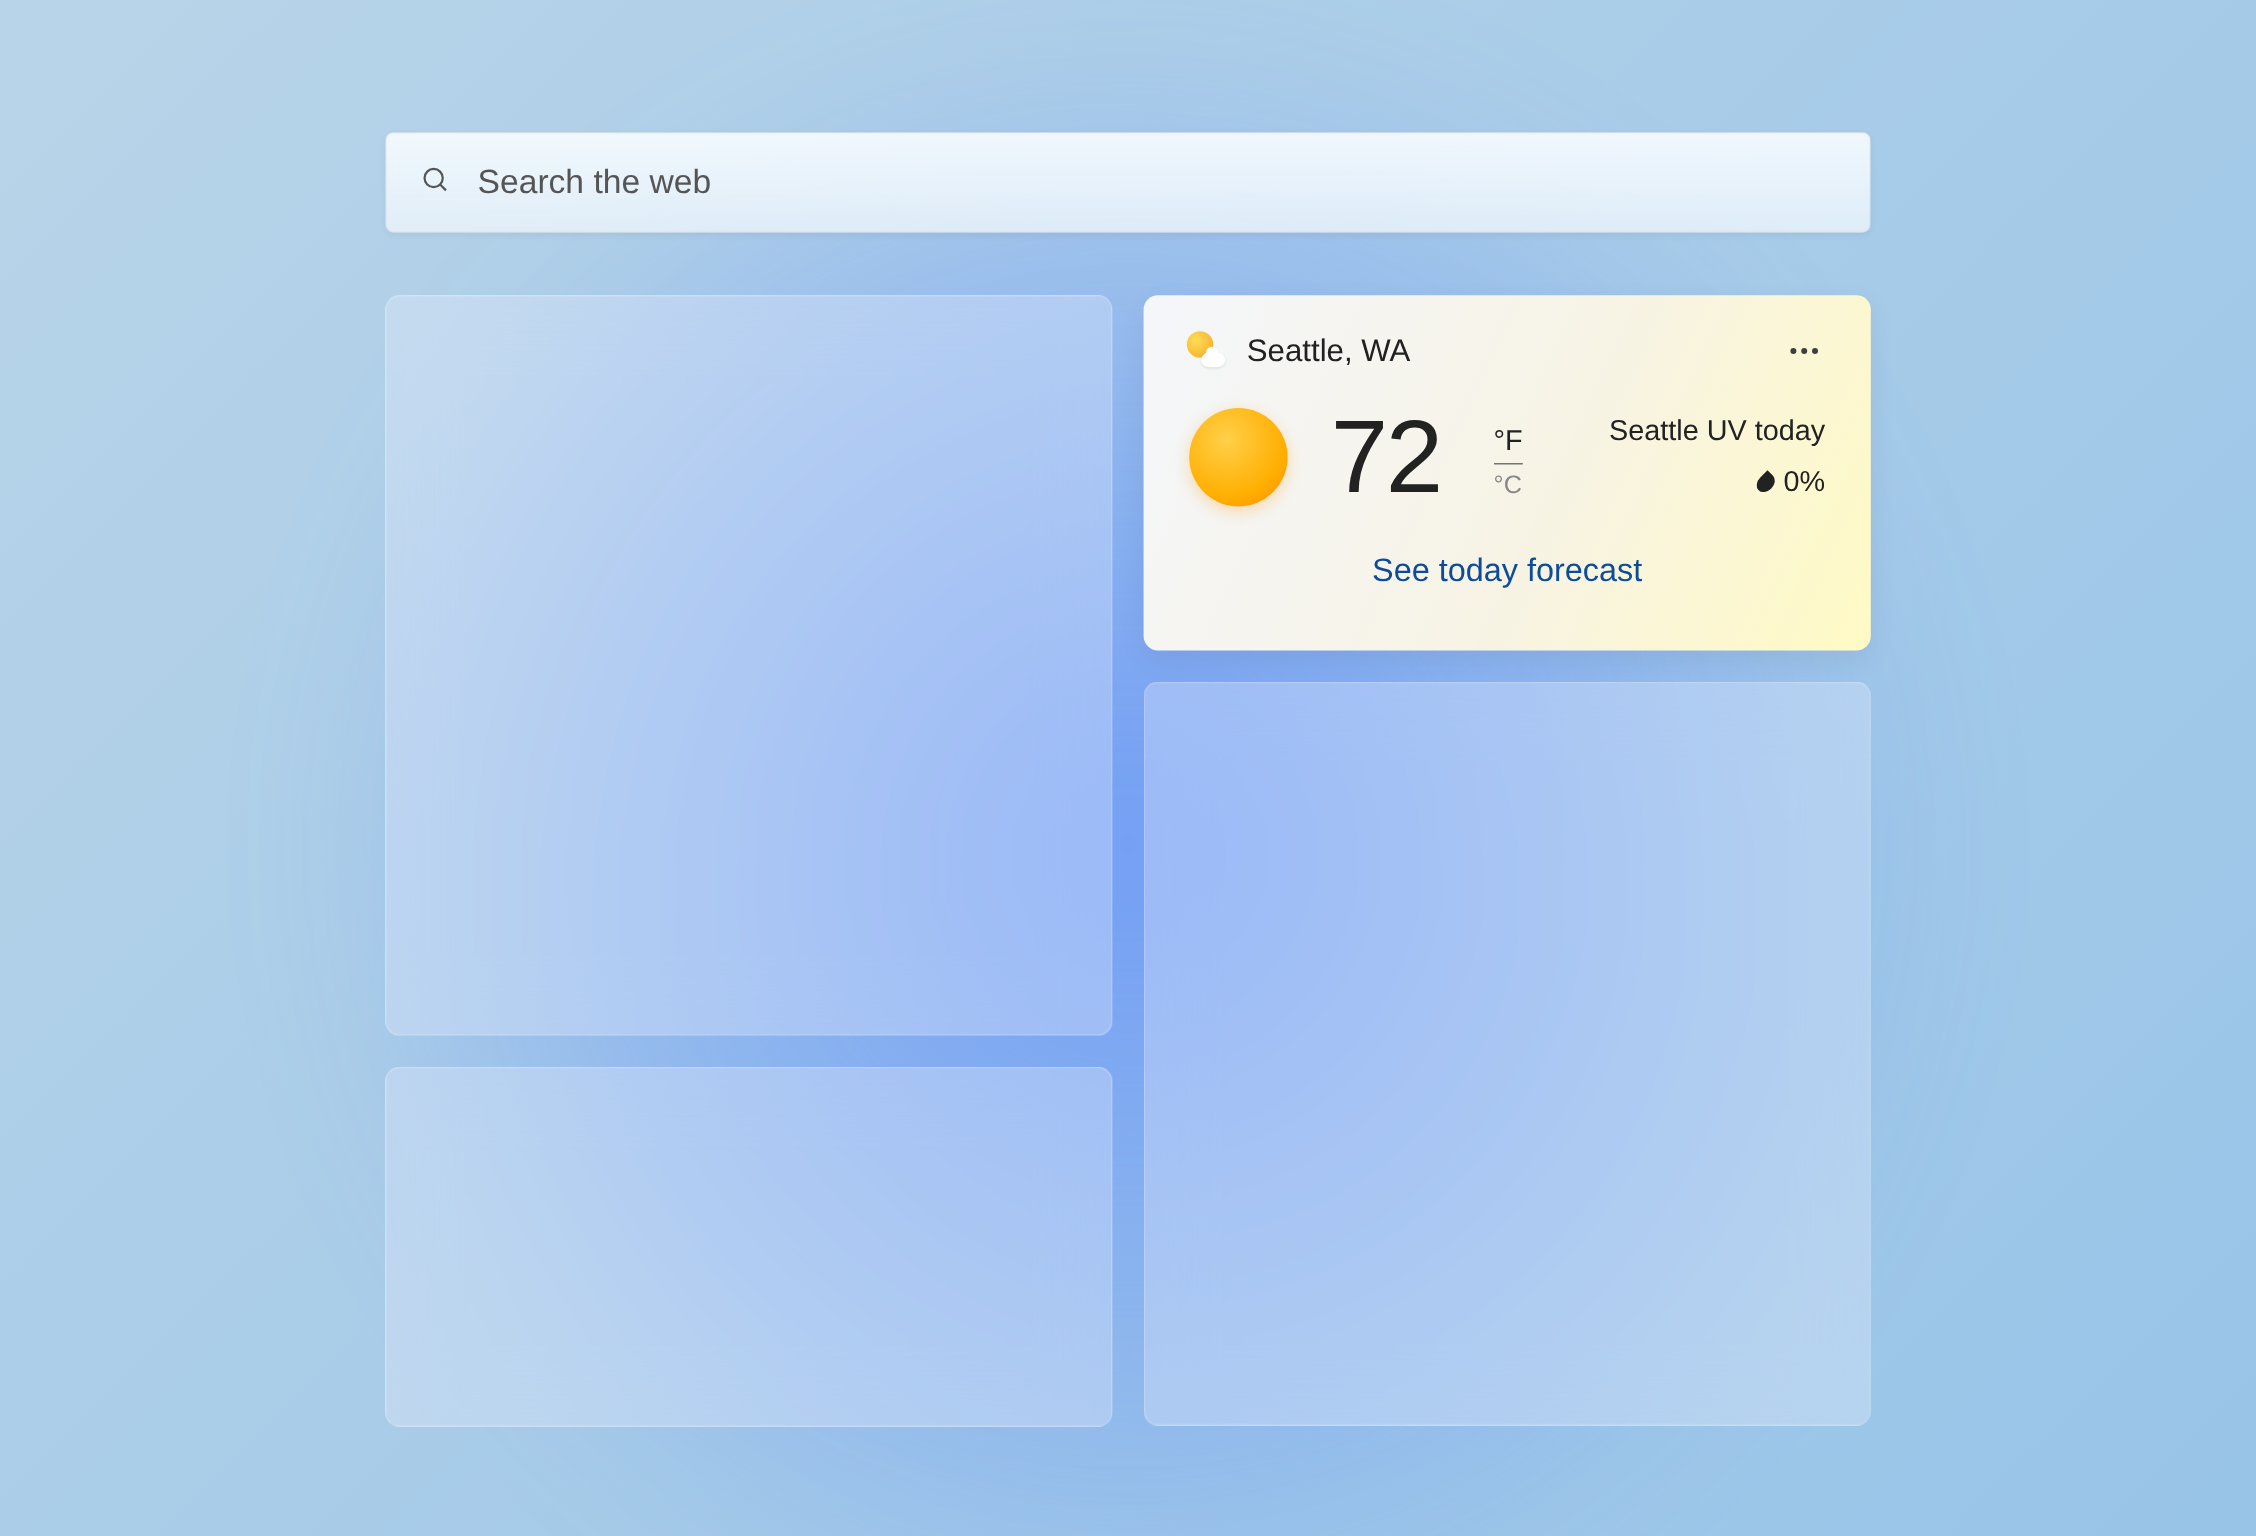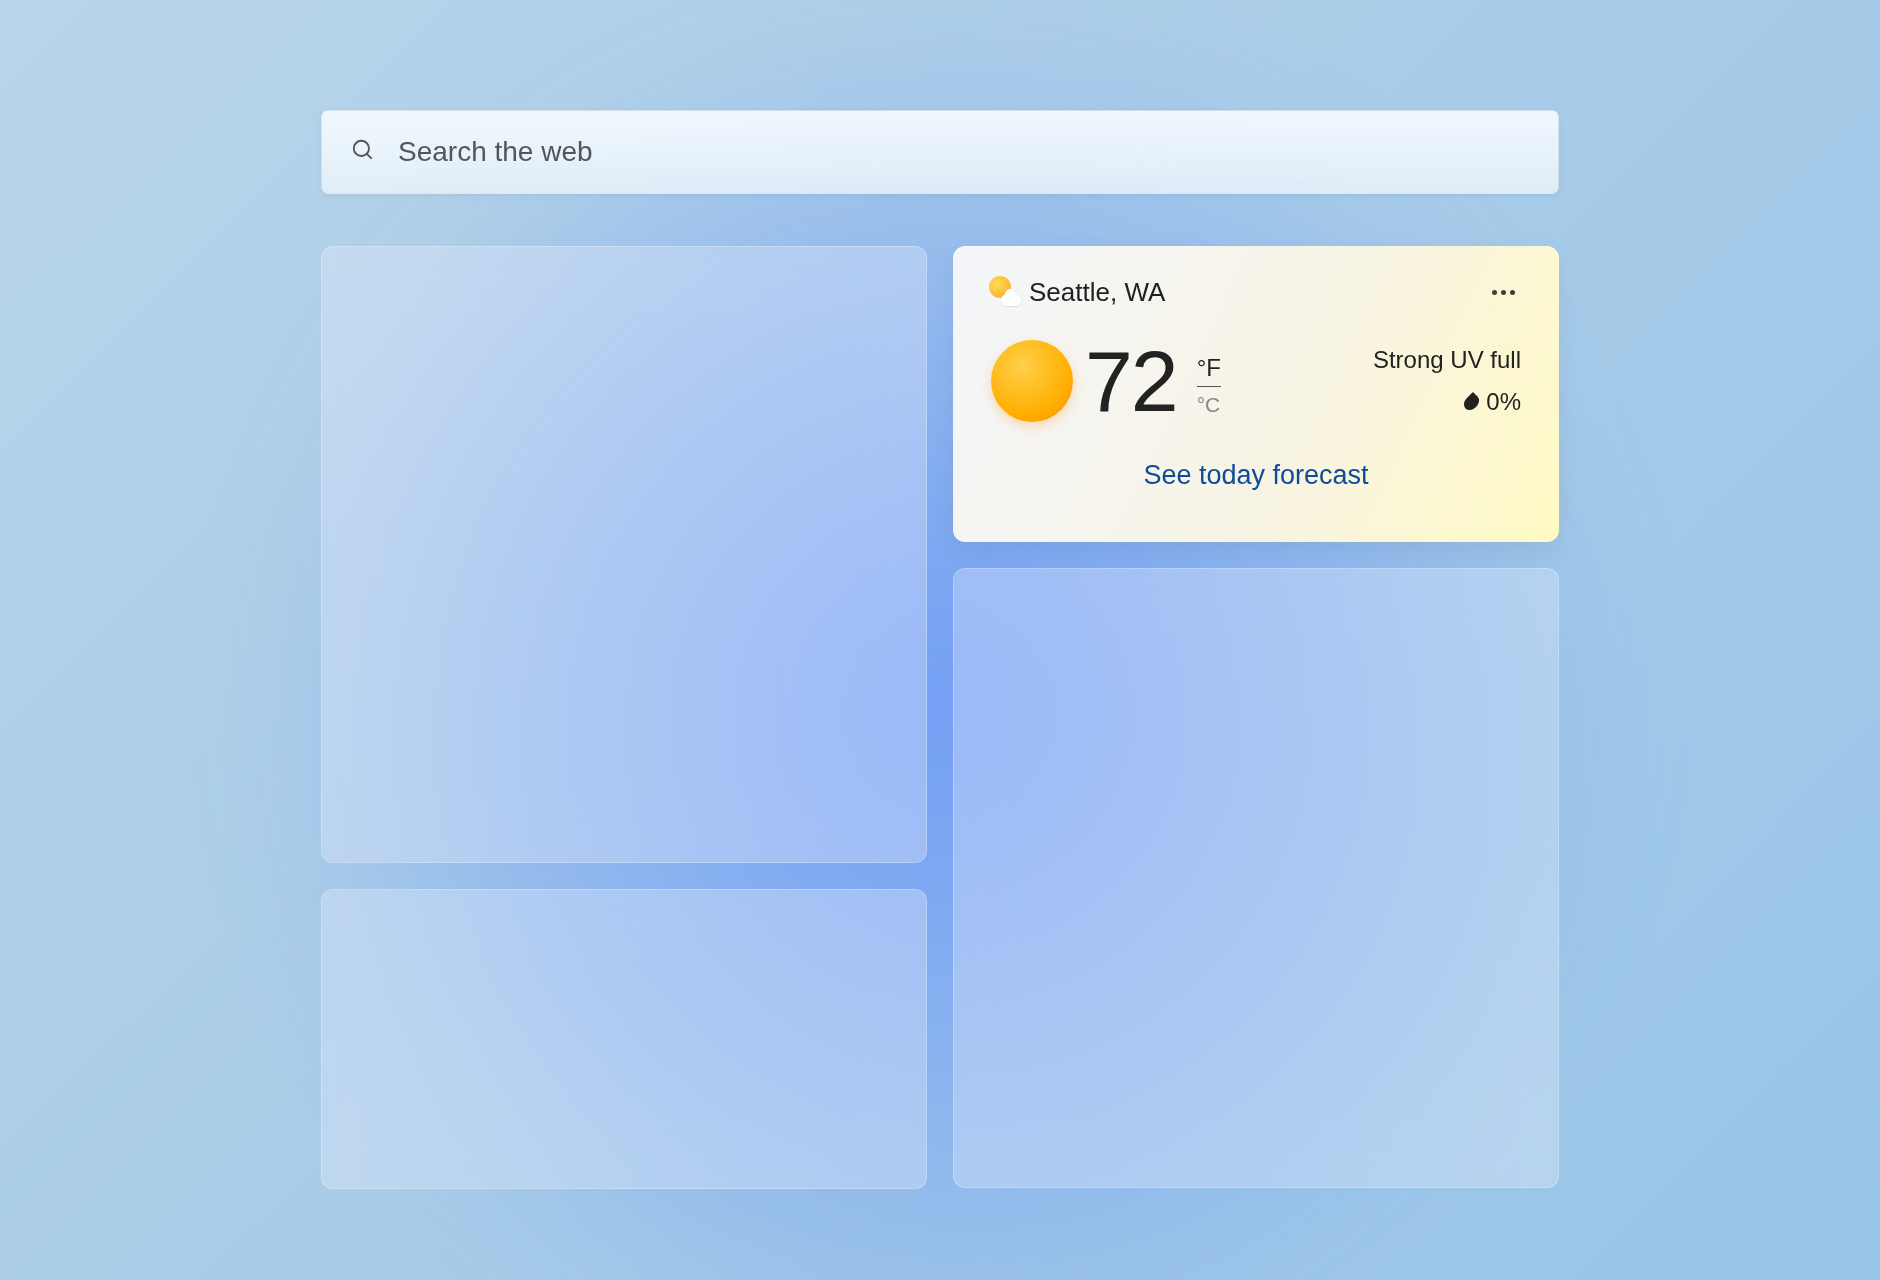--- a/index.html
+++ b/index.html
@@ -87,21 +87,21 @@
     }
     .weather-header {
       display: flex;
       align-items: center;
       justify-content: space-between;
       margin-bottom: 30px;
     }
     .weather-header-left {
       display: flex;
       align-items: center;
-      gap: 8px;
+      gap: 18px;
     }
     .weather-app-icon {
       width: 32px;
       height: 32px;
       position: relative;
     }
     .weather-icon-sun {
       position: absolute;
       width: 22px;
       height: 22px;
@@ -149,21 +149,21 @@
     }
     .weather-body {
       display: flex;
       align-items: center;
       justify-content: space-between;
       padding: 0 2px;
     }
     .weather-main {
       display: flex;
       align-items: center;
-      gap: 12px;
+      gap: 36px;
     }
     .sun-icon {
       width: 82px;
       height: 82px;
       border-radius: 50%;
       background: radial-gradient(circle at 38% 32%, #ffd04a 0%, #ffae00 65%, #ff8a00 100%);
       box-shadow: 0 4px 12px rgba(255, 150, 0, 0.3);
     }
     .temperature {
       font-size: 86px;
@@ -270,21 +270,21 @@
         <div class="weather-body">
           <div class="weather-main">
             <div class="sun-icon"></div>
             <div class="temperature">72</div>
             <div class="unit-toggle">
               <span class="unit-f">°F</span>
               <span class="unit-c">°C</span>
             </div>
           </div>
           <div class="weather-detail">
-            <div class="uv-text">Strong UV full</div>
+            <div class="uv-text">Seattle UV today</div>
             <div class="precipitation">
               <span class="drop-icon"></span>
               <span>0%</span>
             </div>
           </div>
         </div>
         <div class="forecast-link">See today forecast</div>
       </div>
       <div class="widget widget-large-right"></div>
     </div>

